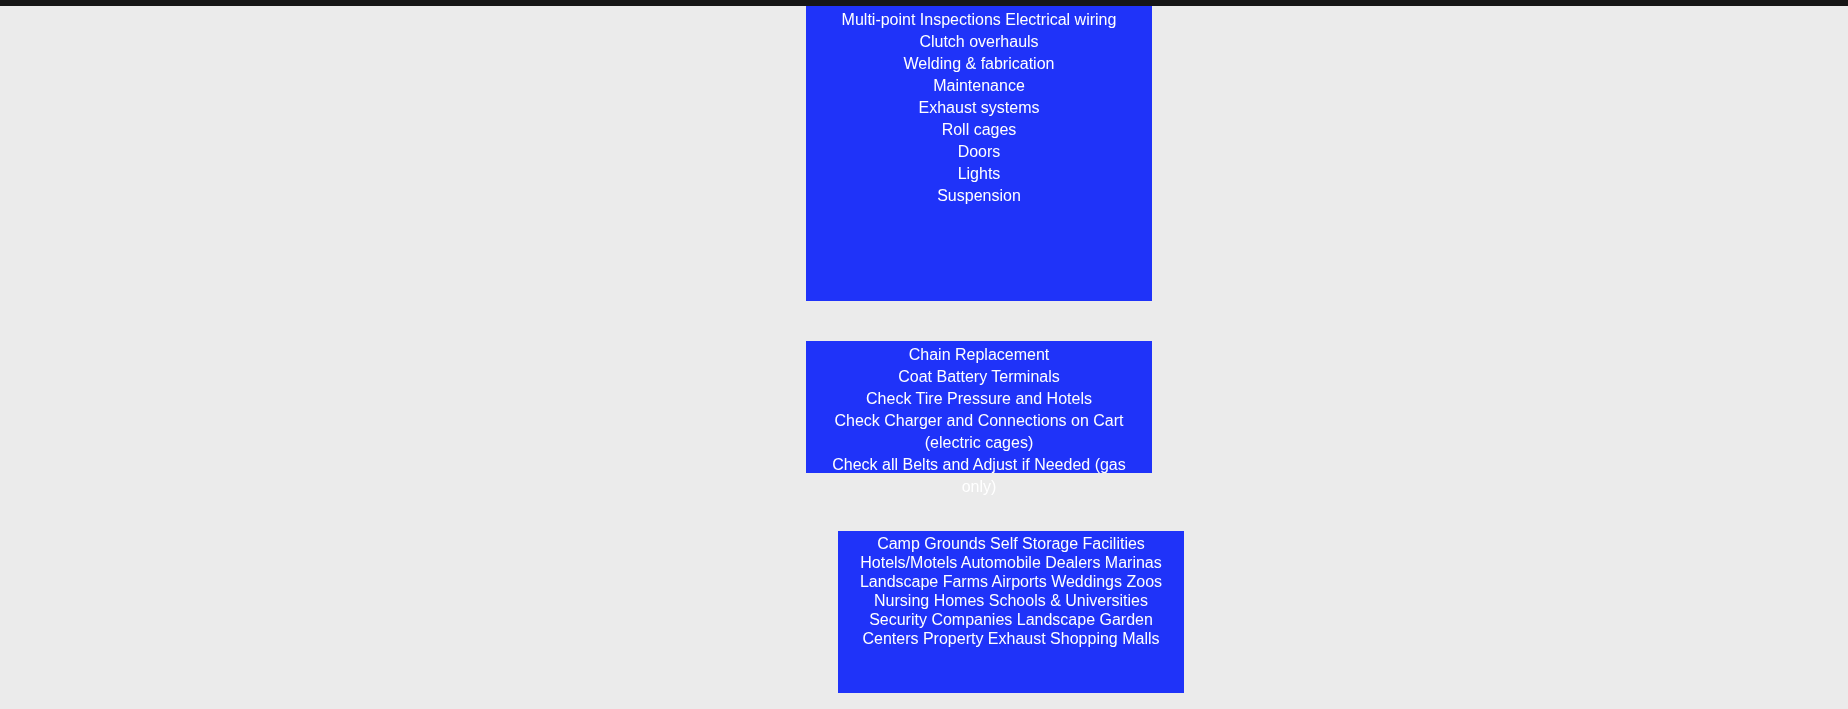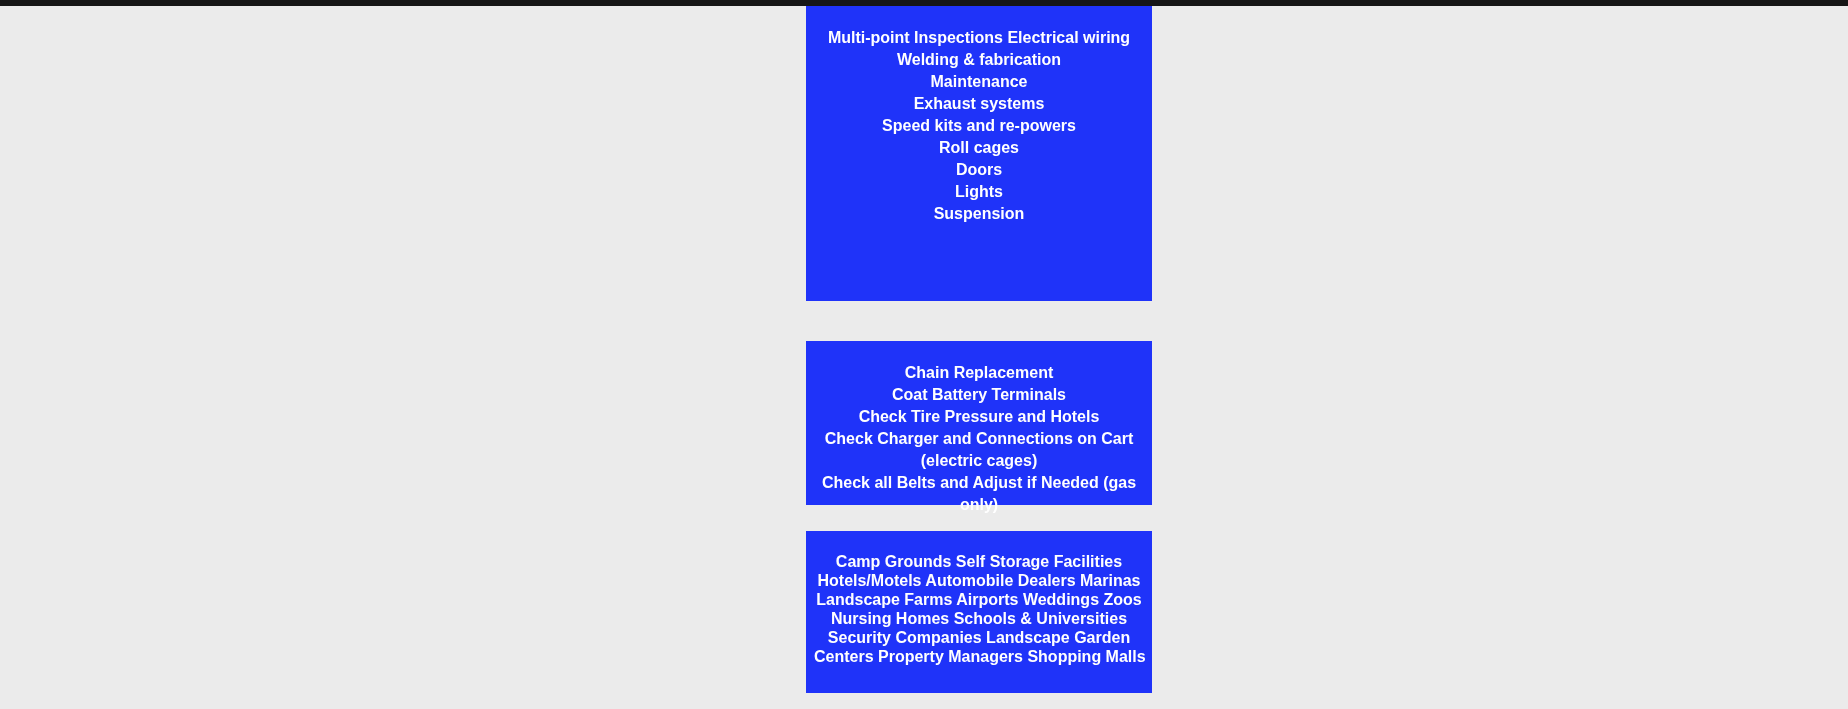--- a/index.html
+++ b/index.html
@@ -22,54 +22,55 @@
     height: 6px;
     background: var(--bar-bg, #161616);
   }
   .panel {
     position: absolute;
     left: 806px;
     width: 346px;
     box-sizing: border-box;
     background: var(--panel-bg, #1f33f9);
     color: var(--panel-text, #ffffff);
-    font-weight: 700;
+    font-weight: 400;
     font-size: 16px;
     line-height: 22px;
     text-align: center;
-    padding: 21px 8px 0 8px;
+    padding: 3px 8px 0 8px;
   }
   .panel .line {
     white-space: nowrap;
   }
   #panel-offroad-services {
     top: 6px;
     height: 295px;
   }
   #panel-golf-cart-services {
     top: 341px;
-    height: 164px;
+    height: 132px;
   }
   #panel-industries-served {
     top: 531px;
     height: 162px;
     line-height: 19px;
+    margin-left: 32px;
   }
 </style>
 </head>
 <body>
 
 <div class="top-bar"></div>
 
 <div class="panel" id="panel-offroad-services">
     <div class="line">Multi-point Inspections Electrical wiring</div>
+    <div class="line">Clutch overhauls</div>
     <div class="line">Welding &amp; fabrication</div>
     <div class="line">Maintenance</div>
     <div class="line">Exhaust systems</div>
-    <div class="line">Speed kits and re-powers</div>
     <div class="line">Roll cages</div>
     <div class="line">Doors</div>
     <div class="line">Lights</div>
     <div class="line">Suspension</div>
   </div>
 
 <div class="panel" id="panel-golf-cart-services">
     <div class="line">Chain Replacement</div>
     <div class="line">Coat Battery Terminals</div>
     <div class="line">Check Tire Pressure and Hotels</div>
@@ -78,14 +79,14 @@
     <div class="line">Check all Belts and Adjust if Needed (gas</div>
     <div class="line">only)</div>
   </div>
 
 <div class="panel" id="panel-industries-served">
     <div class="line">Camp Grounds Self Storage Facilities</div>
     <div class="line">Hotels/Motels Automobile Dealers Marinas</div>
     <div class="line">Landscape Farms Airports Weddings Zoos</div>
     <div class="line">Nursing Homes Schools &amp; Universities</div>
     <div class="line">Security Companies Landscape Garden</div>
-    <div class="line">Centers Property Managers Shopping Malls</div>
+    <div class="line">Centers Property Exhaust Shopping Malls</div>
   </div>
 
 </body></html>

